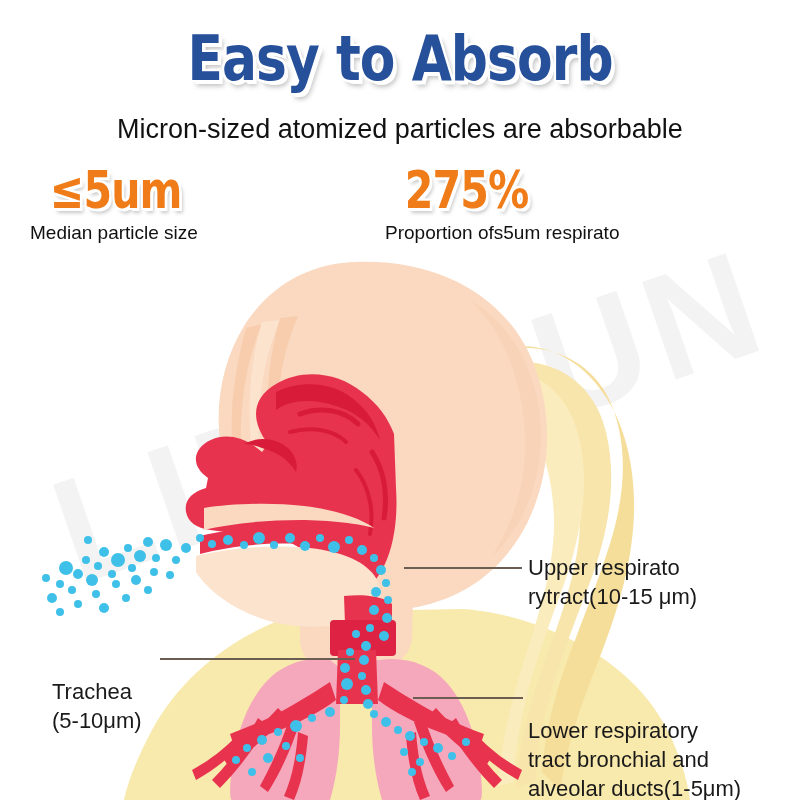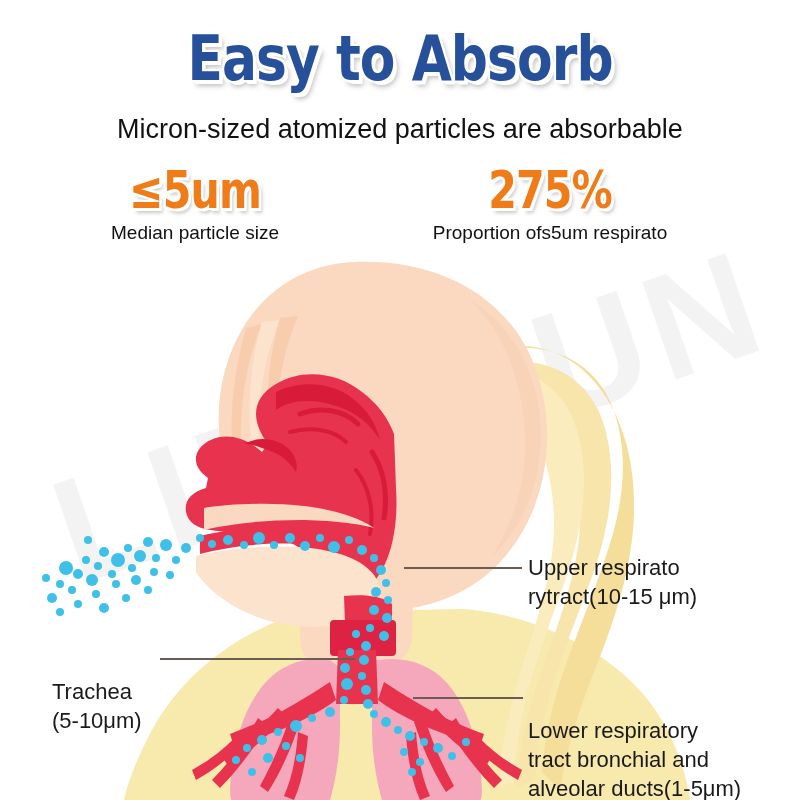--- a/index.html
+++ b/index.html
@@ -52,21 +52,21 @@
     position:absolute;left:0;top:106px;width:800px;
     text-align:center;
     font-size:27px;
     color:#111;
     z-index:30;
     white-space:nowrap;
     margin-top:8px;
   }
 
   
-  .stat{position:absolute;top:163px;width:330px;text-align:center;z-index:30;}
+  .stat{position:absolute;top:163px;width:330px;text-align:left;z-index:30;}
   .stat.left{left:30px;}
   .stat.right{left:385px;}
   .stat-value{
     font-size:52px;
     font-weight:700;
     font-family:"DejaVu Sans Condensed","Liberation Sans",sans-serif;
     font-stretch:condensed;
     color:#ef7c18;
     transform:scaleX(0.88);
     letter-spacing:-1px;

